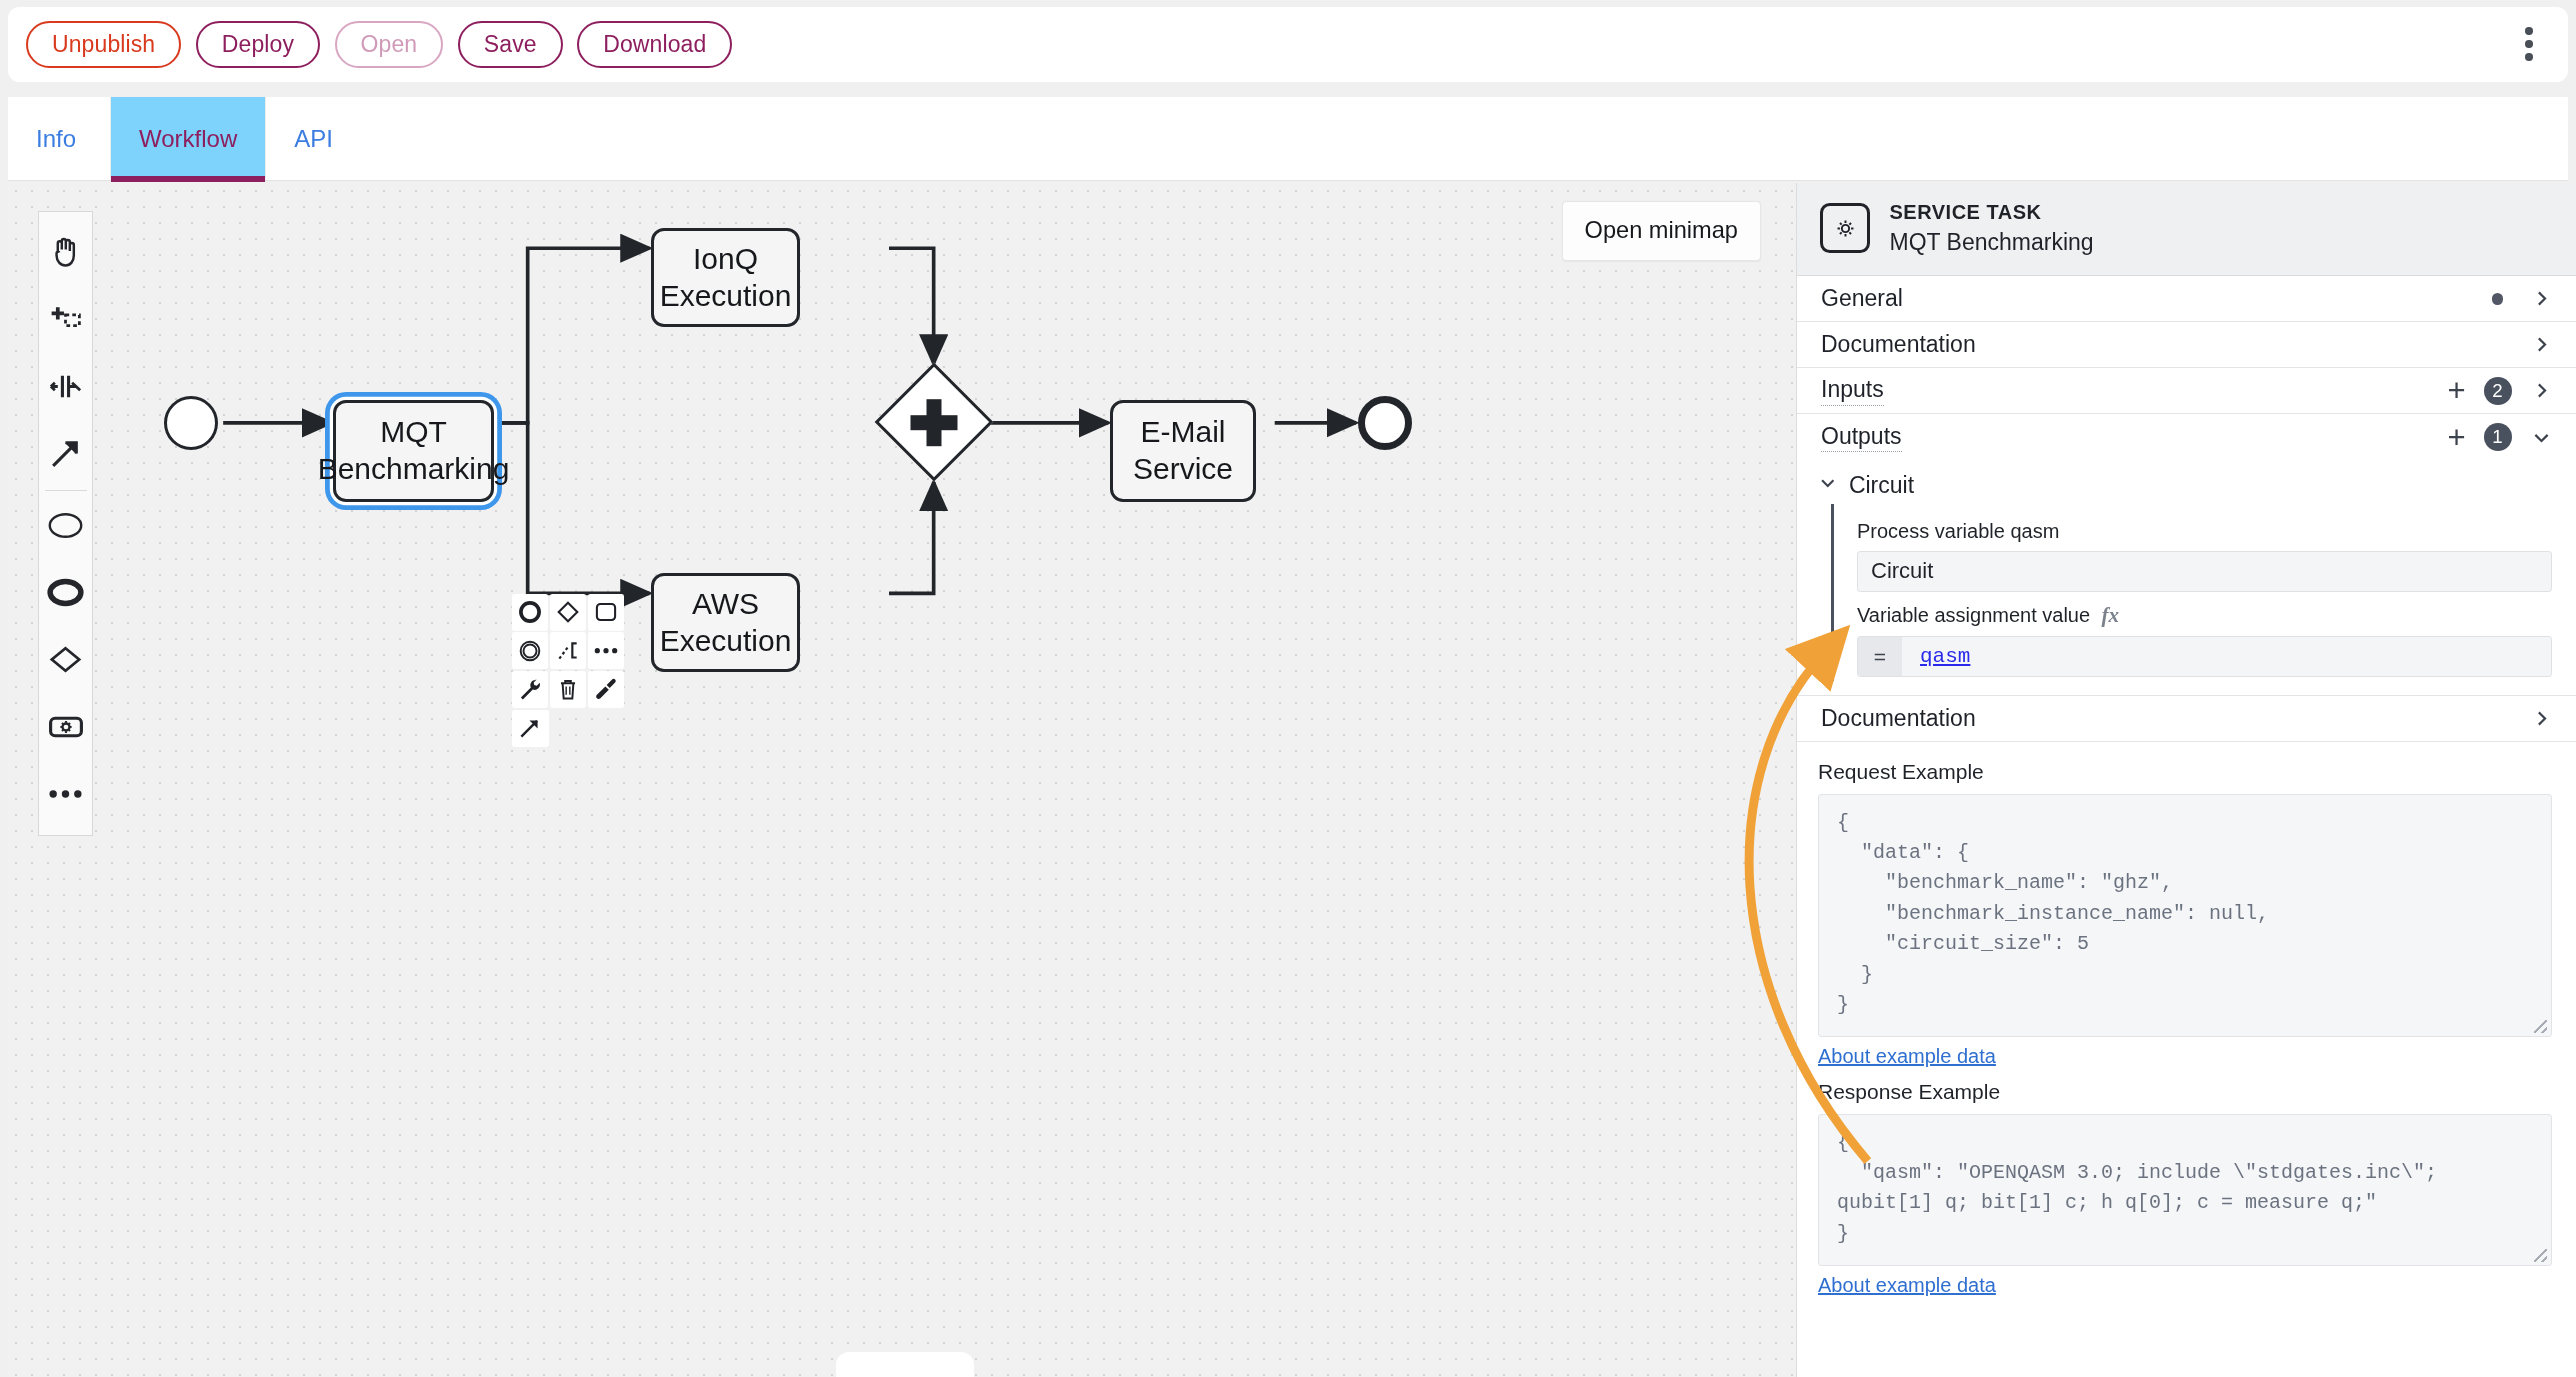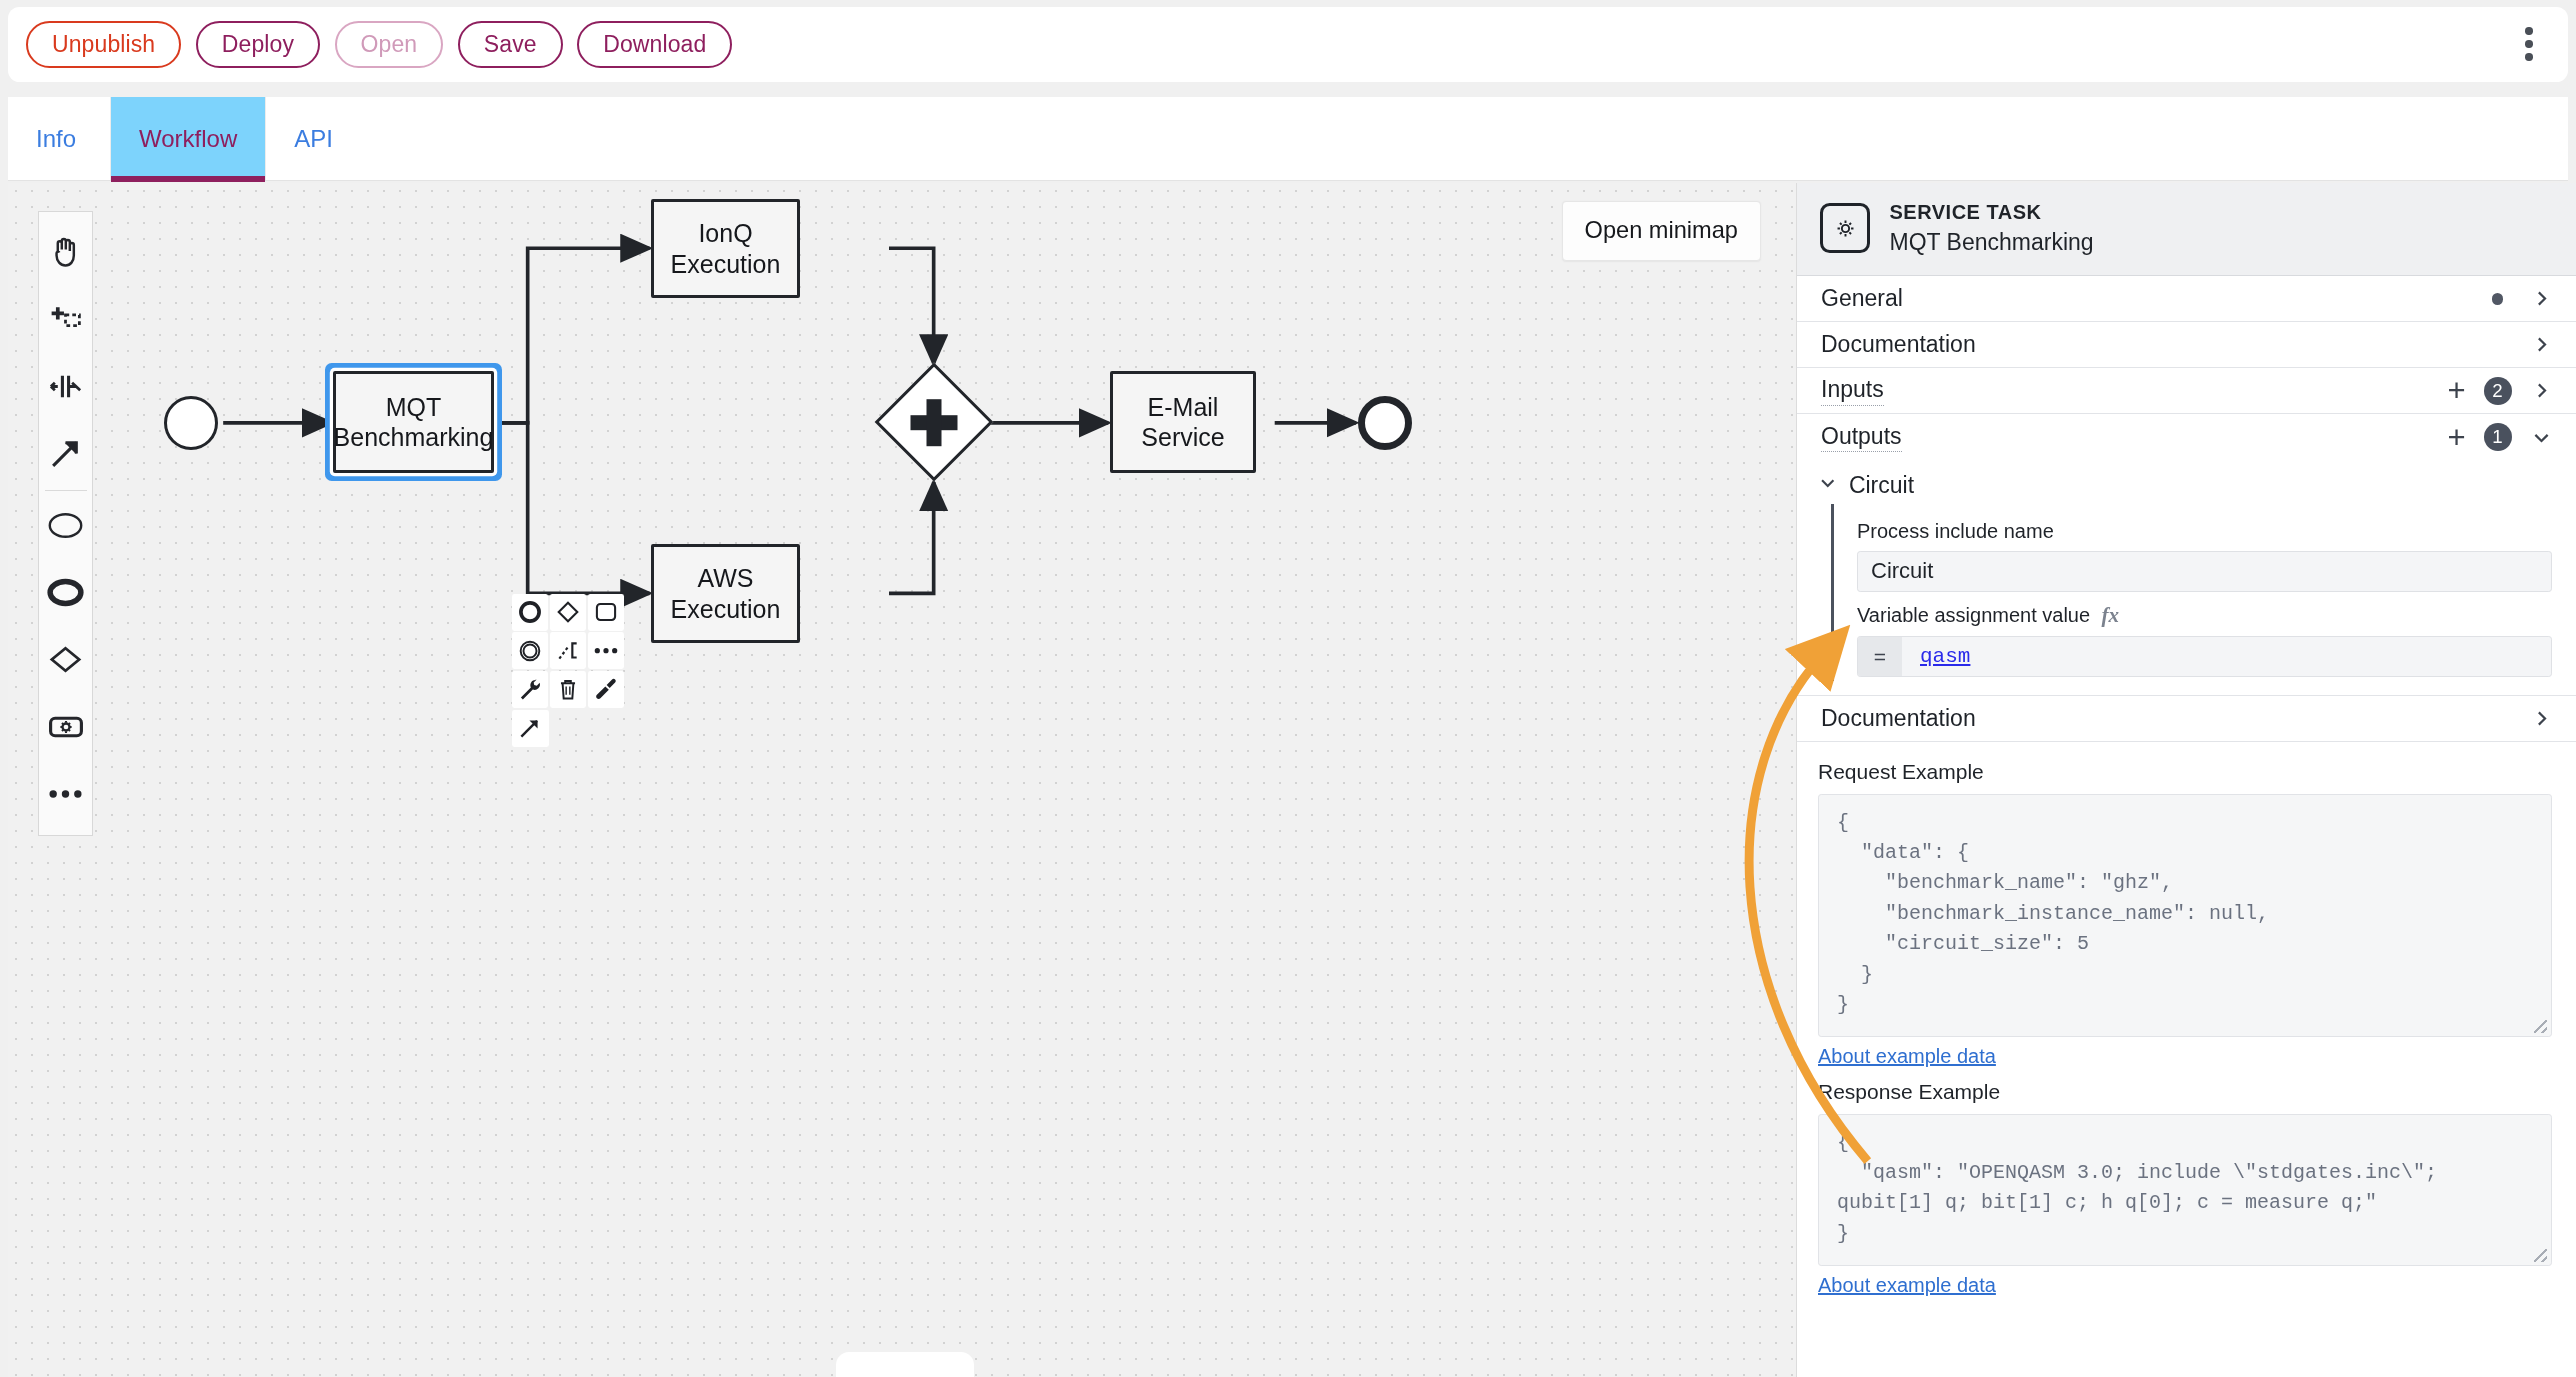--- a/index.html
+++ b/index.html
@@ -83,23 +83,24 @@
     position: absolute; right: 35px; top: 18px;
     background: #fdfdfd; border: 0.8px solid #e6e6e6; border-radius: 4px;
     padding: 15.4px 22px; font-size: 23.6px; color: #16181c; cursor: pointer;
     box-shadow: 0 0.8px 1.6px rgba(0,0,0,.05);
   }
 
   
   .bpmn { position: absolute; left: 0; top: 0; width: 1788px; height: 1195px; }
   .node {
     position: absolute; background: #f5f5f5; border: 3.2px solid #22252a;
-    border-radius: 2px; display: flex; align-items: center; justify-content: center;
-    text-align: center; font-size: 25px; color: #16181c; line-height: 1.22;
+    border-radius: 13px; display: flex; align-items: center; justify-content: center;
+    text-align: center; font-size: 30px; color: #16181c; line-height: 1.22;
     padding: 4.9px;
+    margin-top: 29px;
   }
   .node.selected { box-shadow: 0 0 0 3.2px #ffffff, 0 0 0 8px #3f97ec; }
   .ev {
     position: absolute; border-radius: 50%; background: #ffffff;
     border: 3.7px solid #22252a;
   }
   .ev.end { border-width: 7.3px; }
   .gw {
     position: absolute; background: #ffffff; border: 3.2px solid #22252a;
     transform: rotate(45deg); display: flex; align-items: center; justify-content: center;
@@ -444,21 +445,21 @@
     <div class="group-body">
       <div class="entry-head">
         <span>
           <svg width="19.5" height="19.5" viewBox="0 0 24 24" fill="none" stroke="#3d434d" stroke-width="2.6">
               <path d="M5 9l7 7 7-7"></path>
             </svg>
         </span>
         <span>Circuit</span>
       </div>
       <div class="entry-body">
-        <div class="field-label">Process include name</div>
+        <div class="field-label">Process variable qasm</div>
         <input class="text-input" value="Circuit" style="">
         <div class="field-label">
           <span>Variable assignment value</span>
           <span class="fx">fx</span>
         </div>
         <div class="expr-input">
           <span class="expr-eq">=</span>
           <span class="expr-val">qasm</span>
         </div>
       </div>

